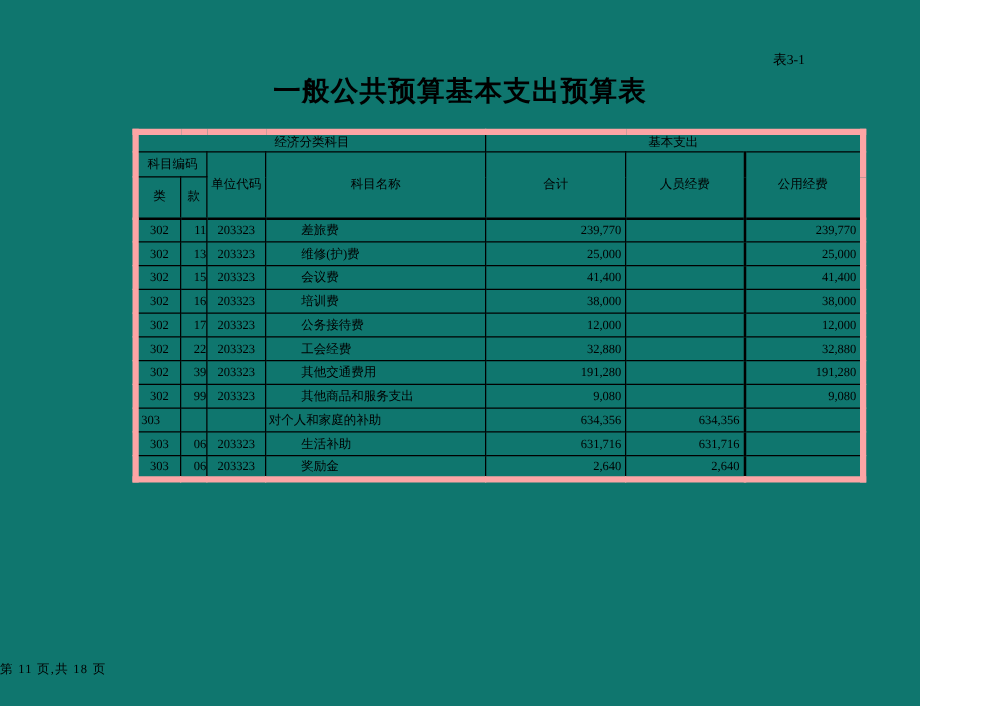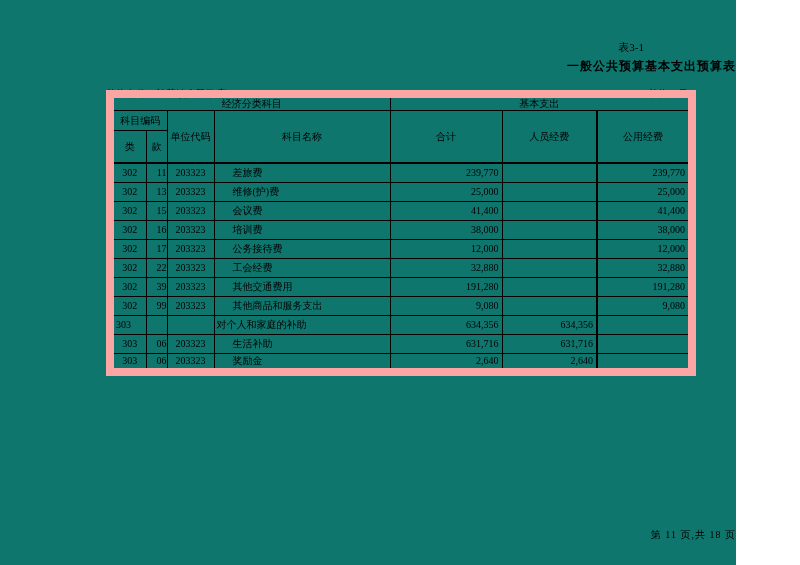--- a/index.html
+++ b/index.html
@@ -21,92 +21,88 @@
     top: 40px;
     right: 92px;
     font-size: 11px;
   }
   .title {
     position: absolute;
     top: 58px;
     left: 0;
     width: 100%;
     margin: 0;
-    text-align: right;
-    font-size: 12px;
+    text-align: center;
+    font-size: 22px;
     font-weight: bold;
     letter-spacing: 1px;
     font-family: "Liberation Sans", "DejaVu Sans", sans-serif;
   }
   .meta-row {
     position: absolute;
     top: 87px;
     left: 106px;
     width: 582px;
     display: flex;
     justify-content: space-between;
     font-size: 10px;
   }
   table.budget {
     position: absolute;
-    top: 90px;
+    top: 103px;
     left: 106px;
     width: 582px;
     border-collapse: collapse;
     table-layout: fixed;
     font-size: 10px;
-    border: 8px solid #fca5a5;
+    border: 5px solid #fca5a5;
   }
   .budget td {
     border: 1px solid #000;
     padding: 0;
     overflow: hidden;
     white-space: nowrap;
     vertical-align: middle;
     text-align: center;
     line-height: 1.1;
   }
   .budget thead tr.h1 { height: 16px; }
   .budget thead tr.h2 { height: 20px; margin-left: 38px; }
   .budget thead tr.h3 { height: 33px; }
   .budget tbody tr    { height: 19px; }
   .budget tbody tr:first-child td { border-top: 2px solid #000; }
   .budget td.thick-left { border-left: 2px solid #000; }
 
   .budget tbody td:nth-child(2) { text-align: right; padding-left: 3px; }
-  .budget tbody td:nth-child(4) { text-align: left; padding-left: 18px; }
+  .budget tbody td:nth-child(4) { text-align: left; padding-left: 28px; }
   .budget tbody td:nth-child(5),
   .budget tbody td:nth-child(6),
   .budget tbody td:nth-child(7) { text-align: right; padding-right: 3px; }
   .budget tbody tr.summary td:nth-child(1) { text-align: left; padding-left: 2px; }
   .budget tbody tr.summary td:nth-child(4) { padding-left: 2px; }
 
   .footer {
     position: absolute;
     top: 528px;
     left: 0;
     width: 100%;
-    text-align: right;
+    text-align: left;
     font-size: 10px;
     letter-spacing: 1px;
   }
 </style>
 </head>
 <body>
 
 <div class="sheet">
 
   <div class="doc-label">表3-1</div>
 
   <h1 class="title">一般公共预算基本支出预算表</h1>
 
-  <div class="meta-row">
-    <span><span>单位名称：</span><span>兰草镇人民政府</span></span>
-    <span>单位：元</span>
-  </div>
 
   <table class="budget">
     <colgroup>
       <col style="width:36px">
         <col style="width:21px">
         <col style="width:47px">
         <col style="width:176px">
         <col style="width:112px">
         <col style="width:95px">
         <col style="width:95px">

